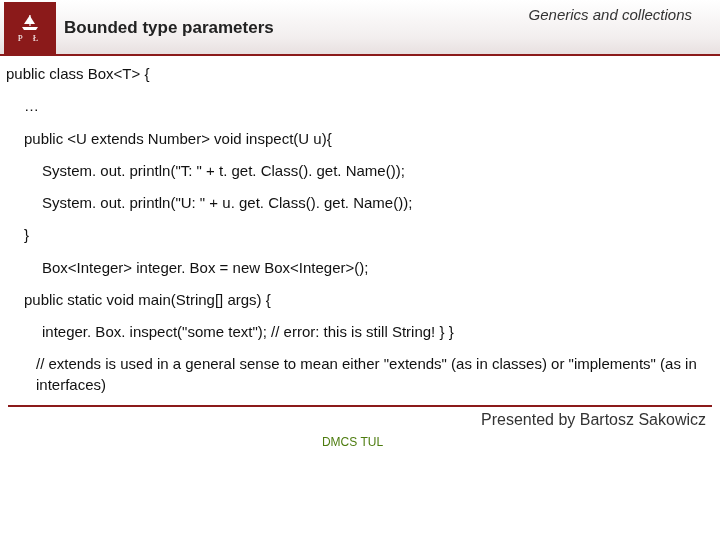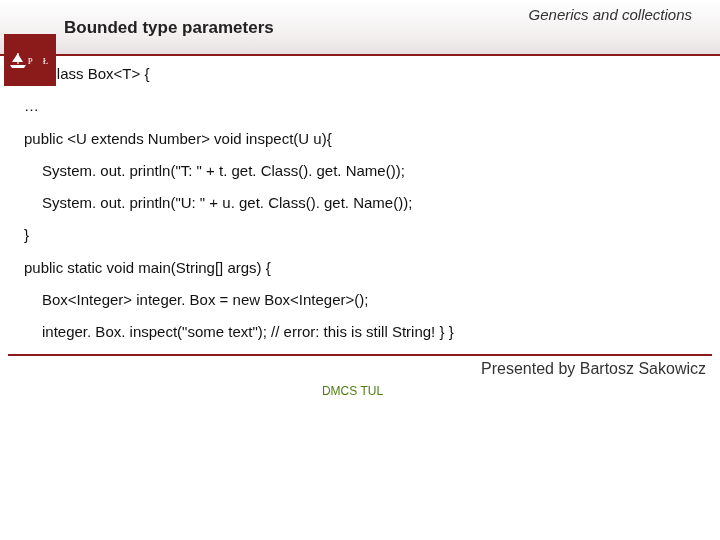--- a/index.html
+++ b/index.html
@@ -18,23 +18,23 @@
     border-bottom: 2px solid #8b1a1a;
   }
   .logo {
     position: absolute;
     left: 4px;
     top: 2px;
     width: 52px;
     height: 52px;
     background: #8b1a1a;
     display: flex;
+    flex-direction: column;
     align-items: center;
     justify-content: center;
-    margin-top: 32px;
   }
   .logo svg { display: block; }
   .logo-letters {
     color: #fff;
     font-size: 9px;
     letter-spacing: 4px;
     margin-top: 2px;
     font-family: serif;
   }
   .title {
@@ -98,20 +98,21 @@
   <div class="topic">Generics and collections</div>
 </div>
 
 <div class="content">
   <div class="code-line">public class Box&lt;T&gt; {</div>
   <div class="code-line ind1">…</div>
   <div class="code-line ind1">public &lt;U extends Number&gt; void inspect(U u){</div>
   <div class="code-line ind2">System. out. println("T: " + t. get. Class(). get. Name());</div>
   <div class="code-line ind2">System. out. println("U: " + u. get. Class(). get. Name());</div>
   <div class="code-line ind1">}</div>
+  <div class="code-line ind3">Box&lt;Integer&gt; integer. Box = new Box&lt;Integer&gt;();</div>
   <div class="code-line ind1">public static void main(String[] args) {</div>
-  <div class="code-line ind3">Box&lt;Integer&gt; integer. Box = new Box&lt;Integer&gt;();</div>
   <div class="code-line ind3">integer. Box. inspect("some text"); // error: this is still String!  } }</div>
+  <div class="code-line comment">// extends is used in a general sense to mean either "extends" (as in classes) or "implements" (as in interfaces)</div>
 </div>
 
 <div class="footer-line"></div>
 <div class="footer">Presented by Bartosz Sakowicz</div>
 <div class="footer2">DMCS TUL</div>
 
 </body></html>

